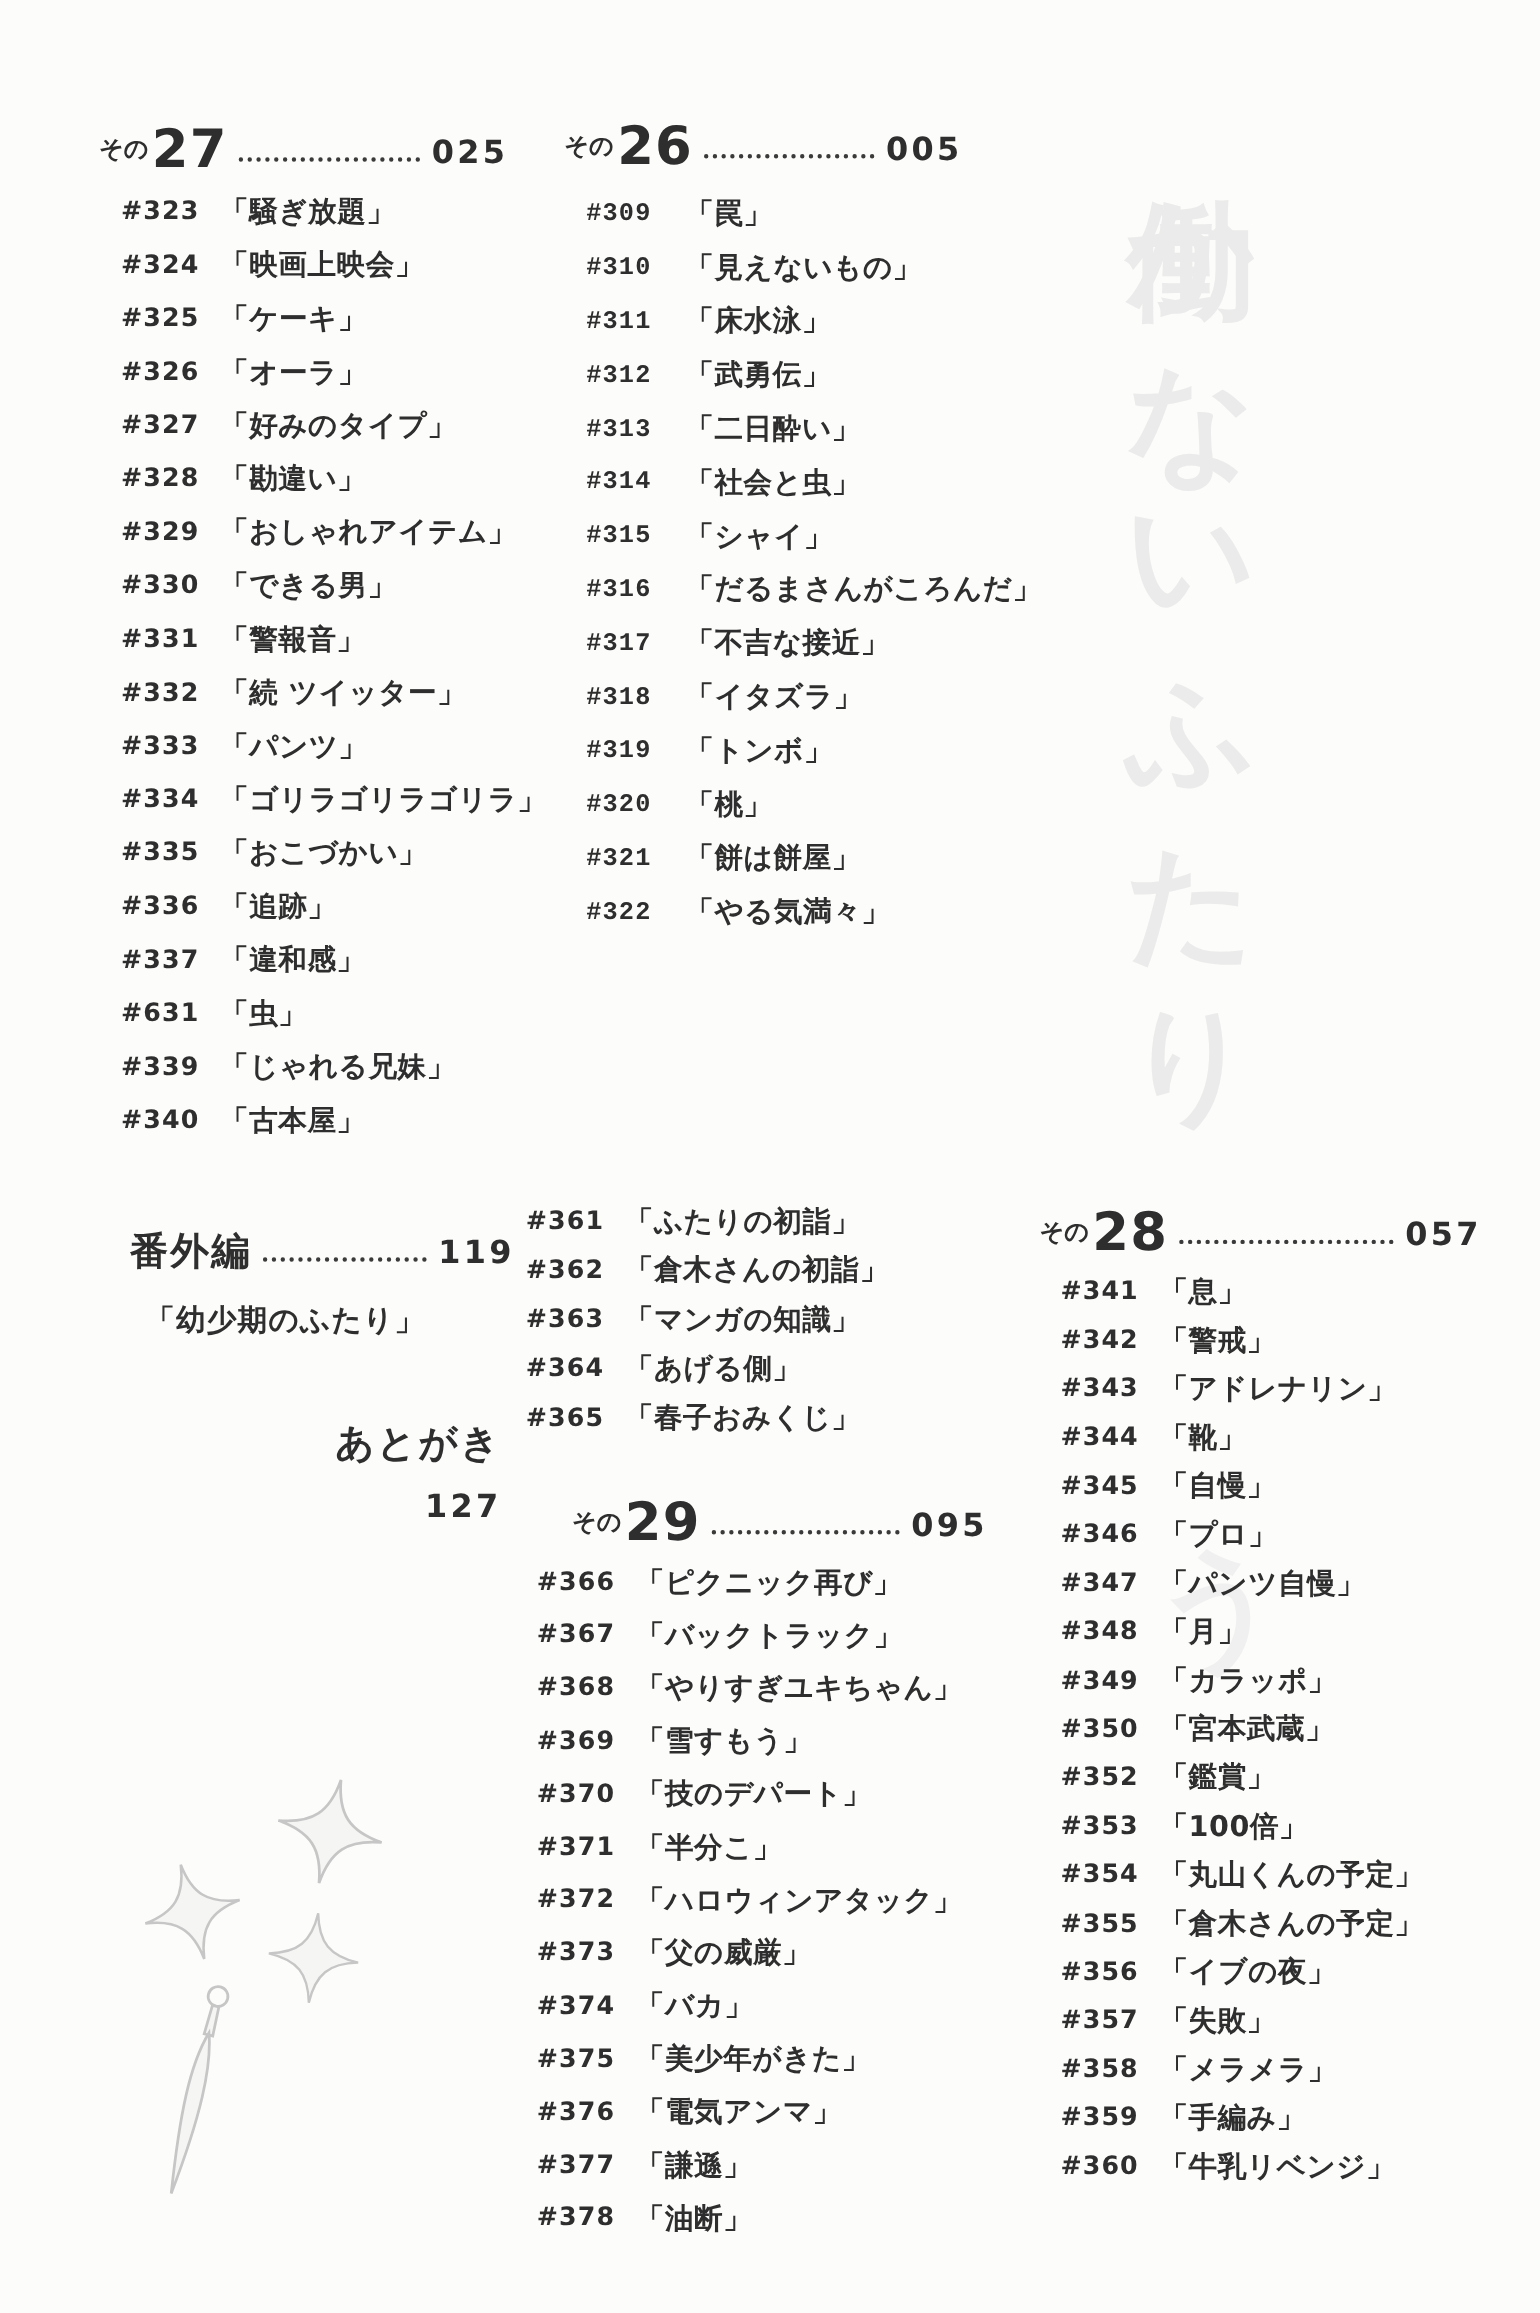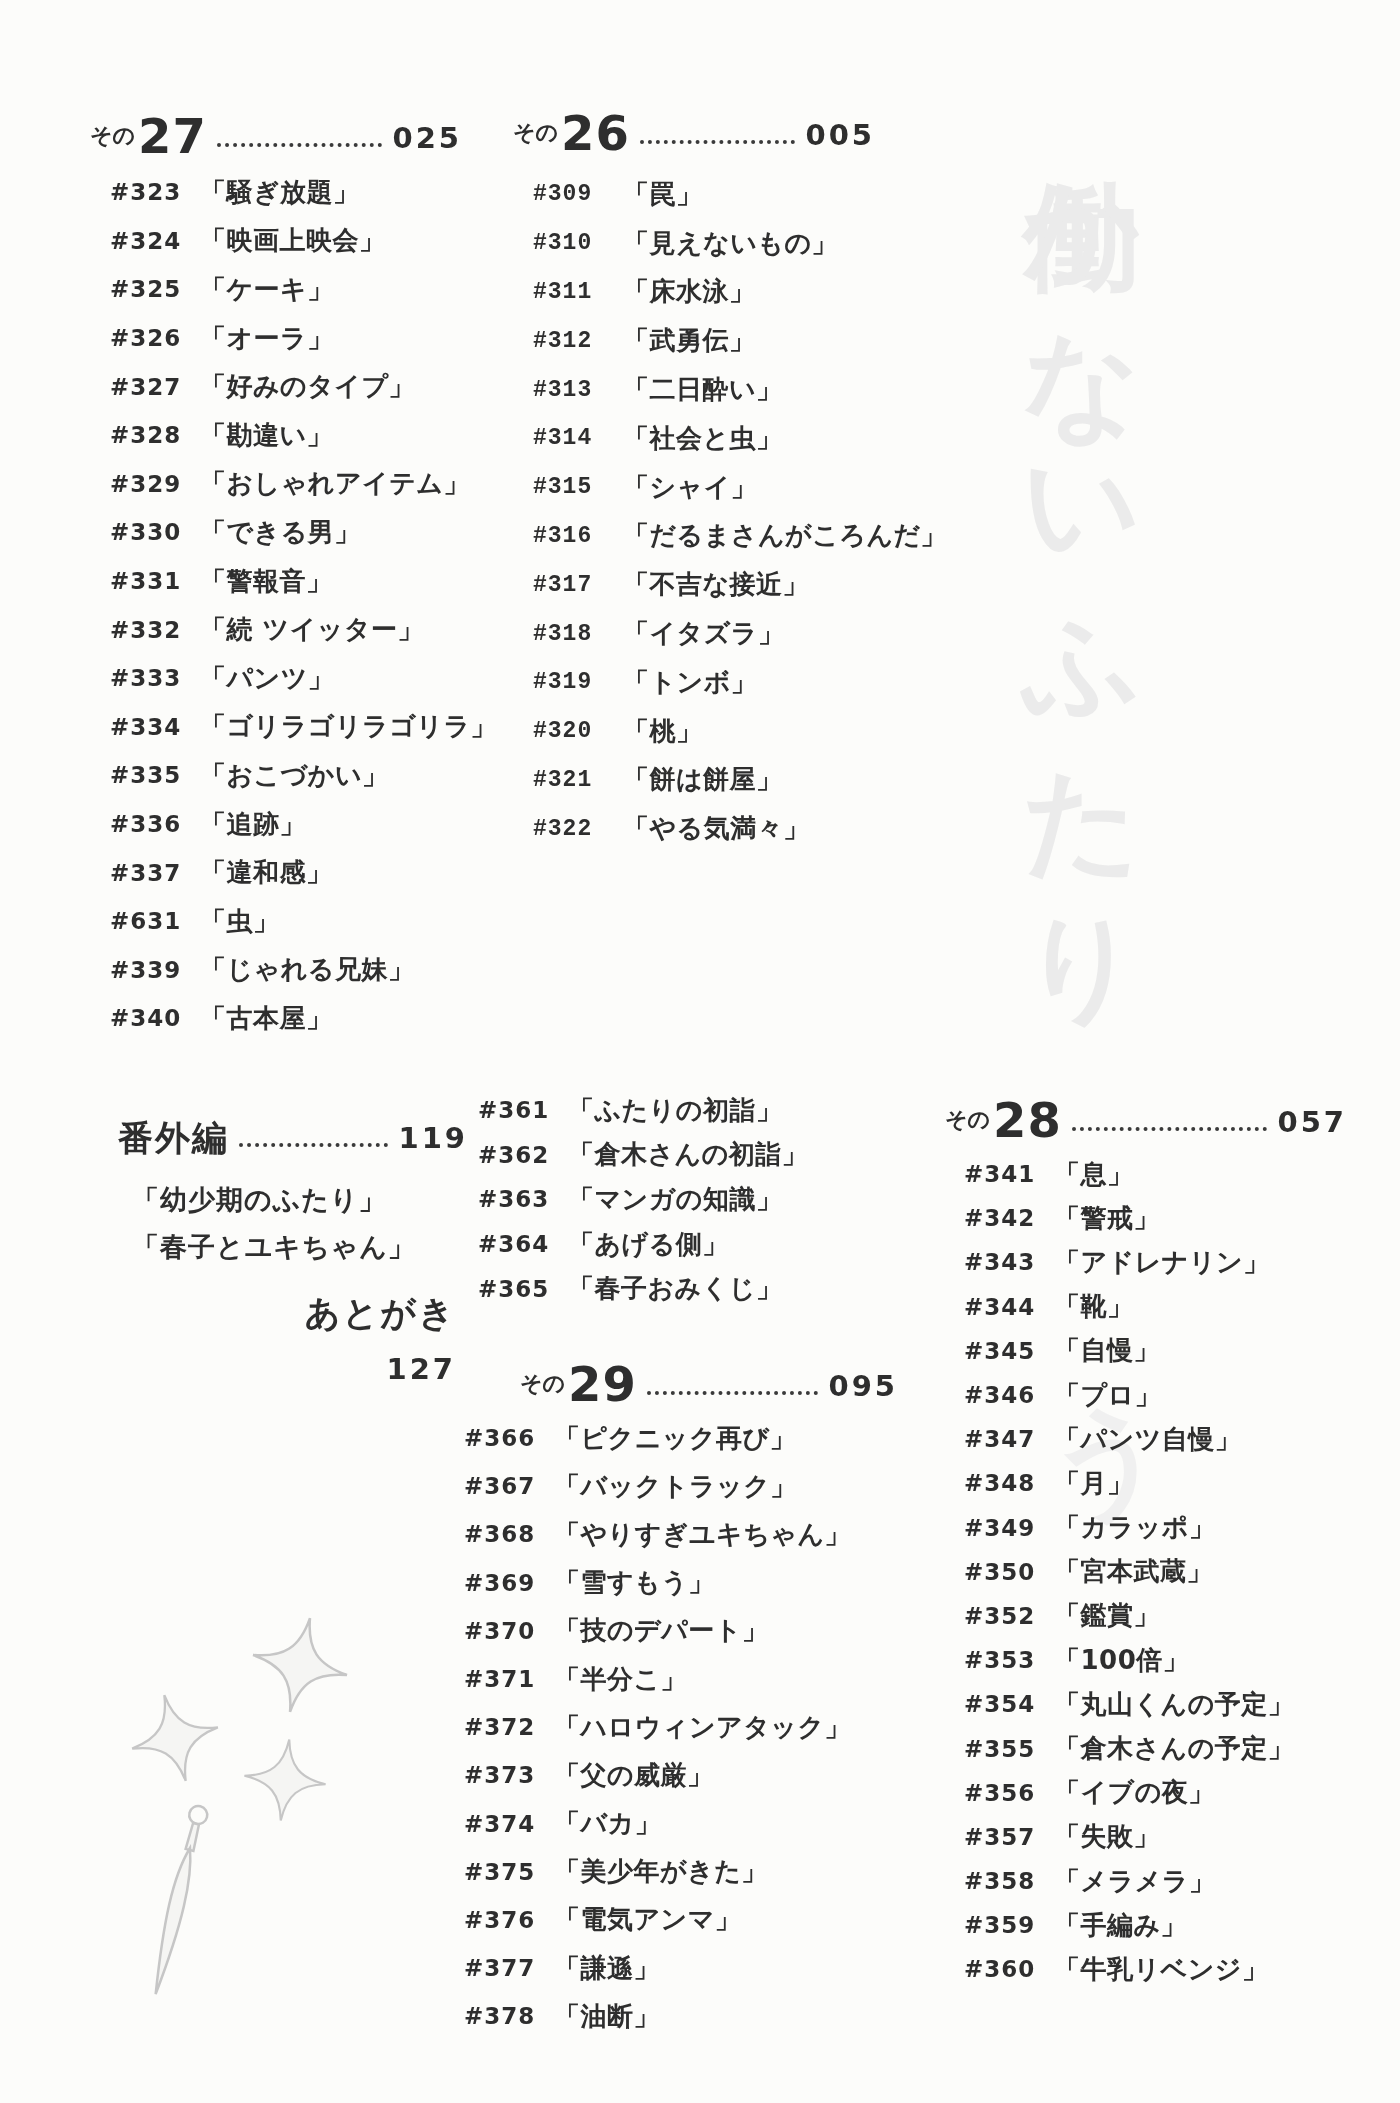--- a/index.html
+++ b/index.html
@@ -222,21 +222,20 @@
 
   <div class="hdr" style="left:118px;top:1100px;width:350px;height:60px;">
     <span class="biglabel">番外編</span>
     <span class="leader"></span>
     <span class="pg">119</span>
   </div>
   <ul class="subs" style="left:132px;top:1176px;">
 
       <li>「幼少期のふたり」</li>
 
-      <li>「春子とユキちゃん」</li>
     </ul>
 
   <div class="hdr" style="left:118px;top:1296px;width:338px;height:60px;flex-direction:column;">
     <span class="biglabel">あとがき</span>
     <span class="leader"></span>
     <span class="pg">127</span>
   </div>
 
   <ul class="entries" style="left:478px;top:1088px;--rh:44.6px;">
 
@@ -265,21 +264,21 @@
         <span class="ttl">「春子おみくじ」</span>
       </li>
     </ul>
 
   <div class="hdr" style="left:520px;top:1346px;width:378px;height:62px;">
     <span class="pfx">その</span>
     <span class="num">29</span>
     <span class="leader"></span>
     <span class="pg">095</span>
   </div>
-  <ul class="entries" style="left:464px;top:1414px;--rh:48.2px;">
+  <ul class="entries" style="left:488px;top:1414px;--rh:48.2px;">
 
       <li>
         <span class="no">#366</span>
         <span class="ttl">「ピクニック再び」</span>
       </li>
 
       <li>
         <span class="no">#367</span>
         <span class="ttl">「バックトラック」</span>
       </li>

